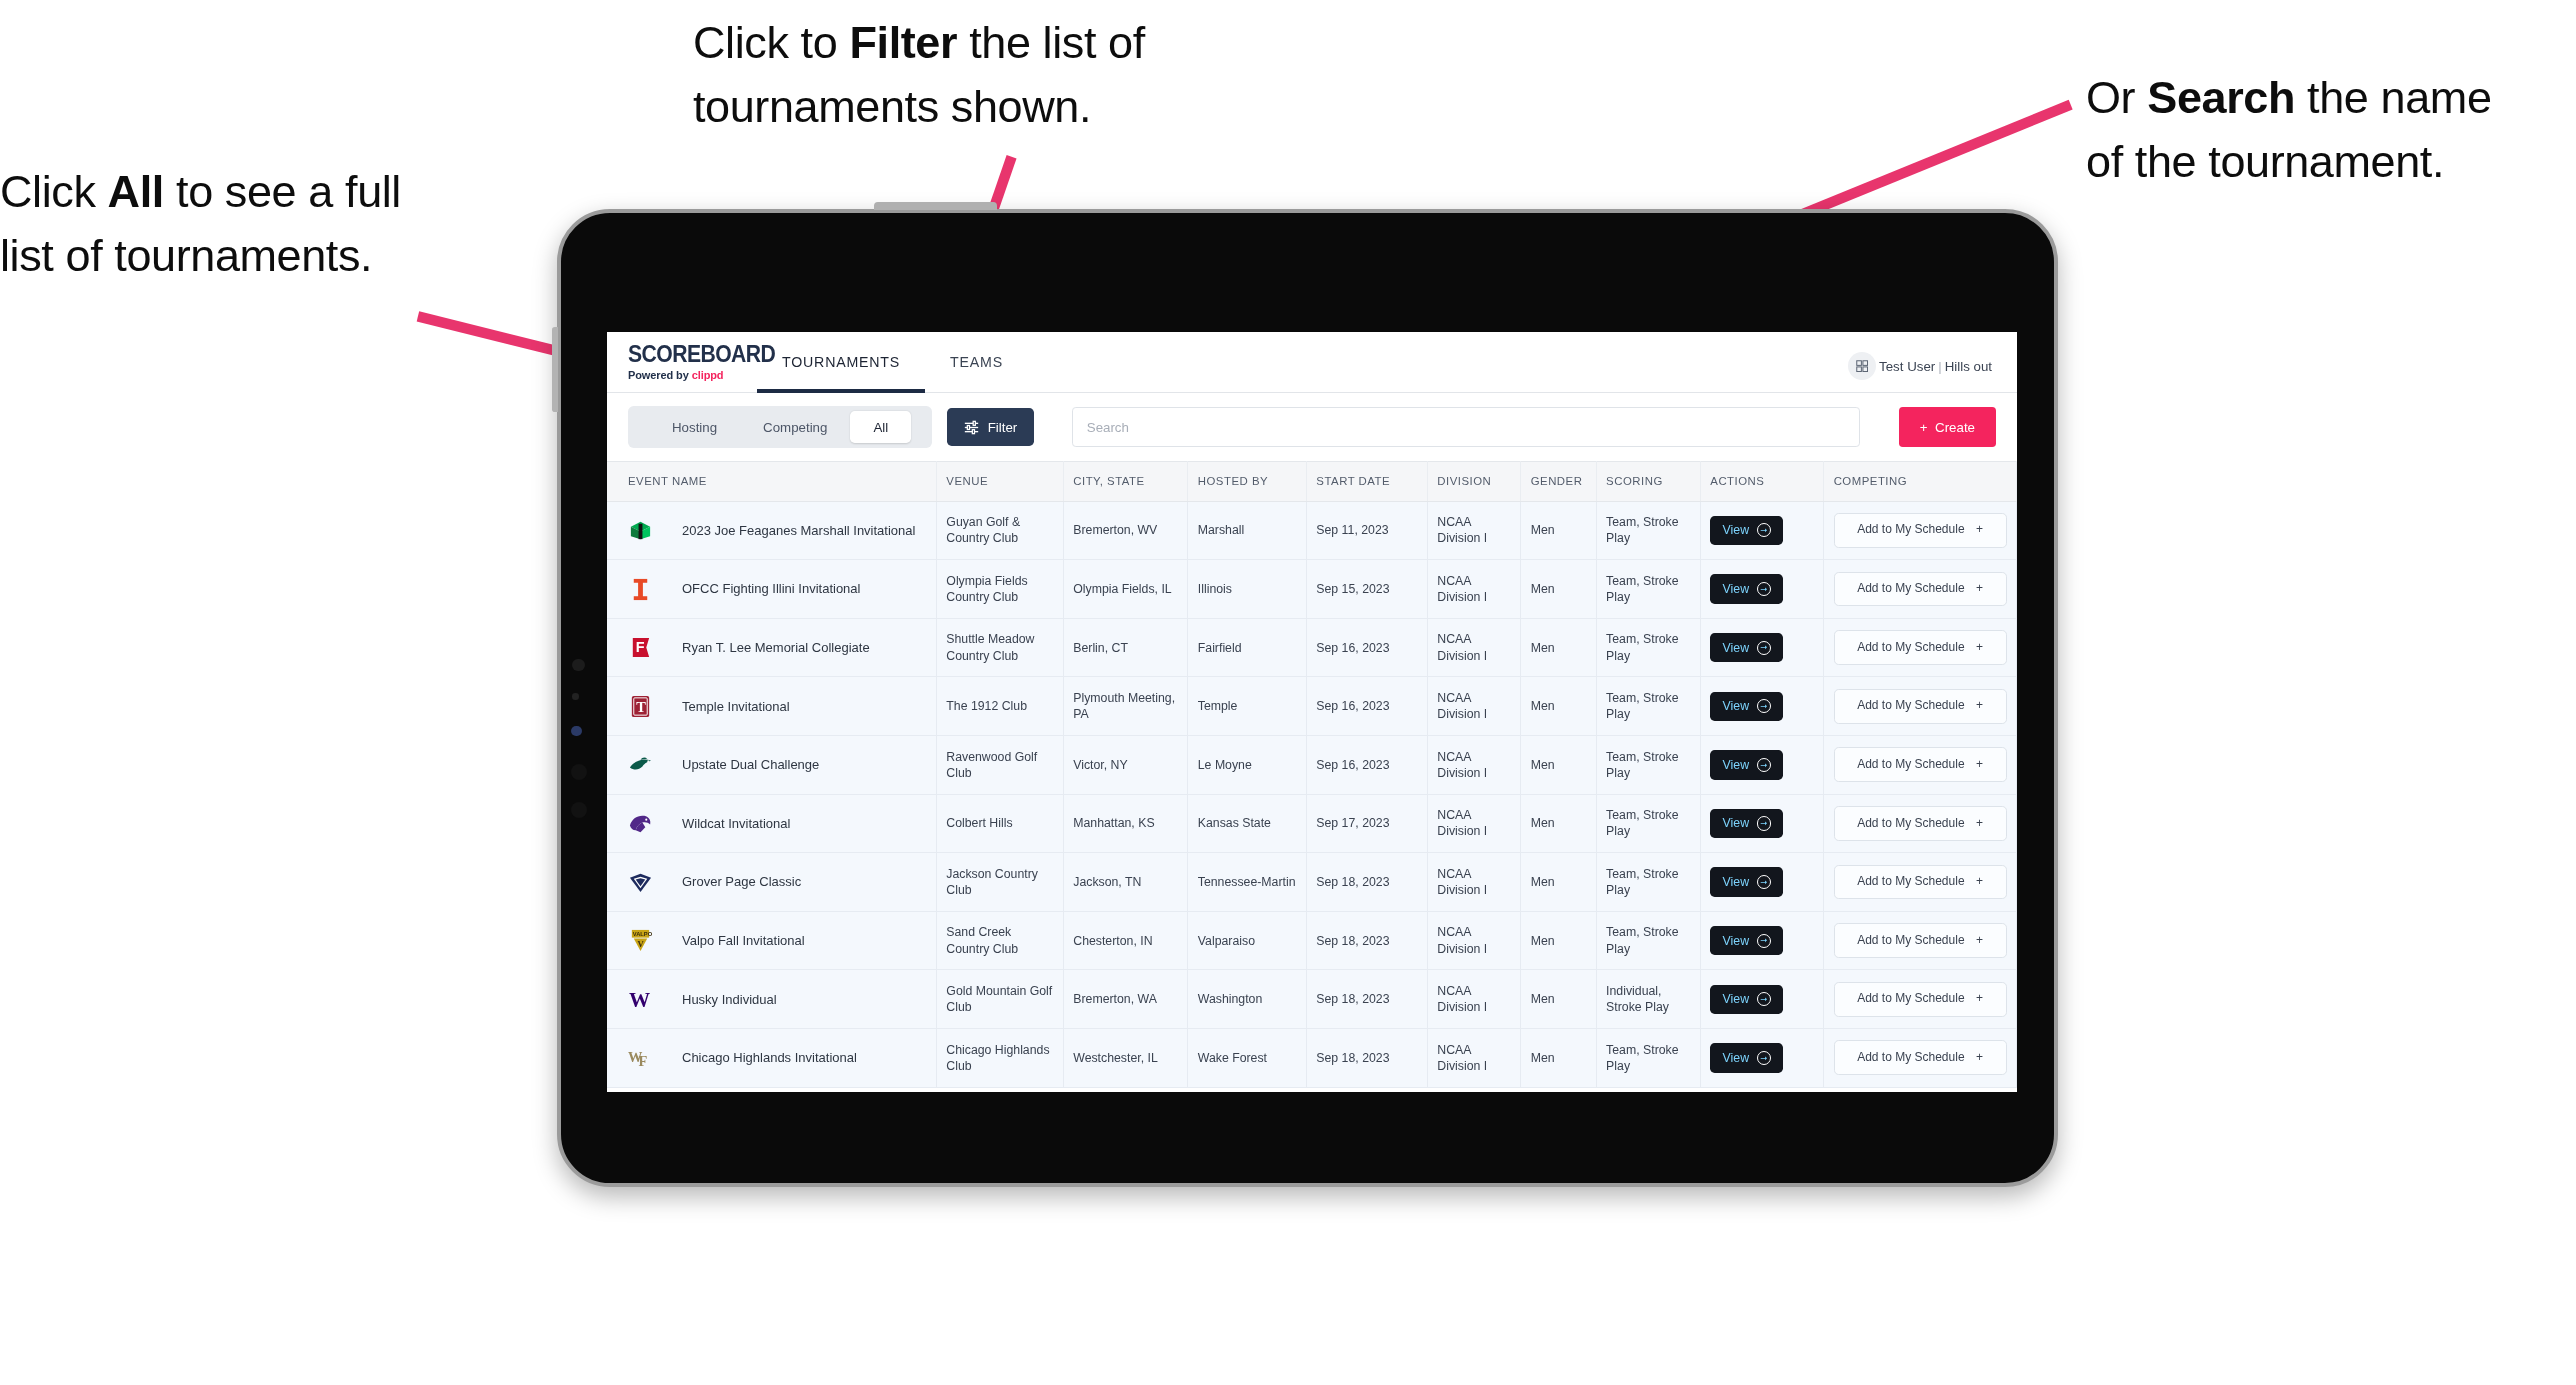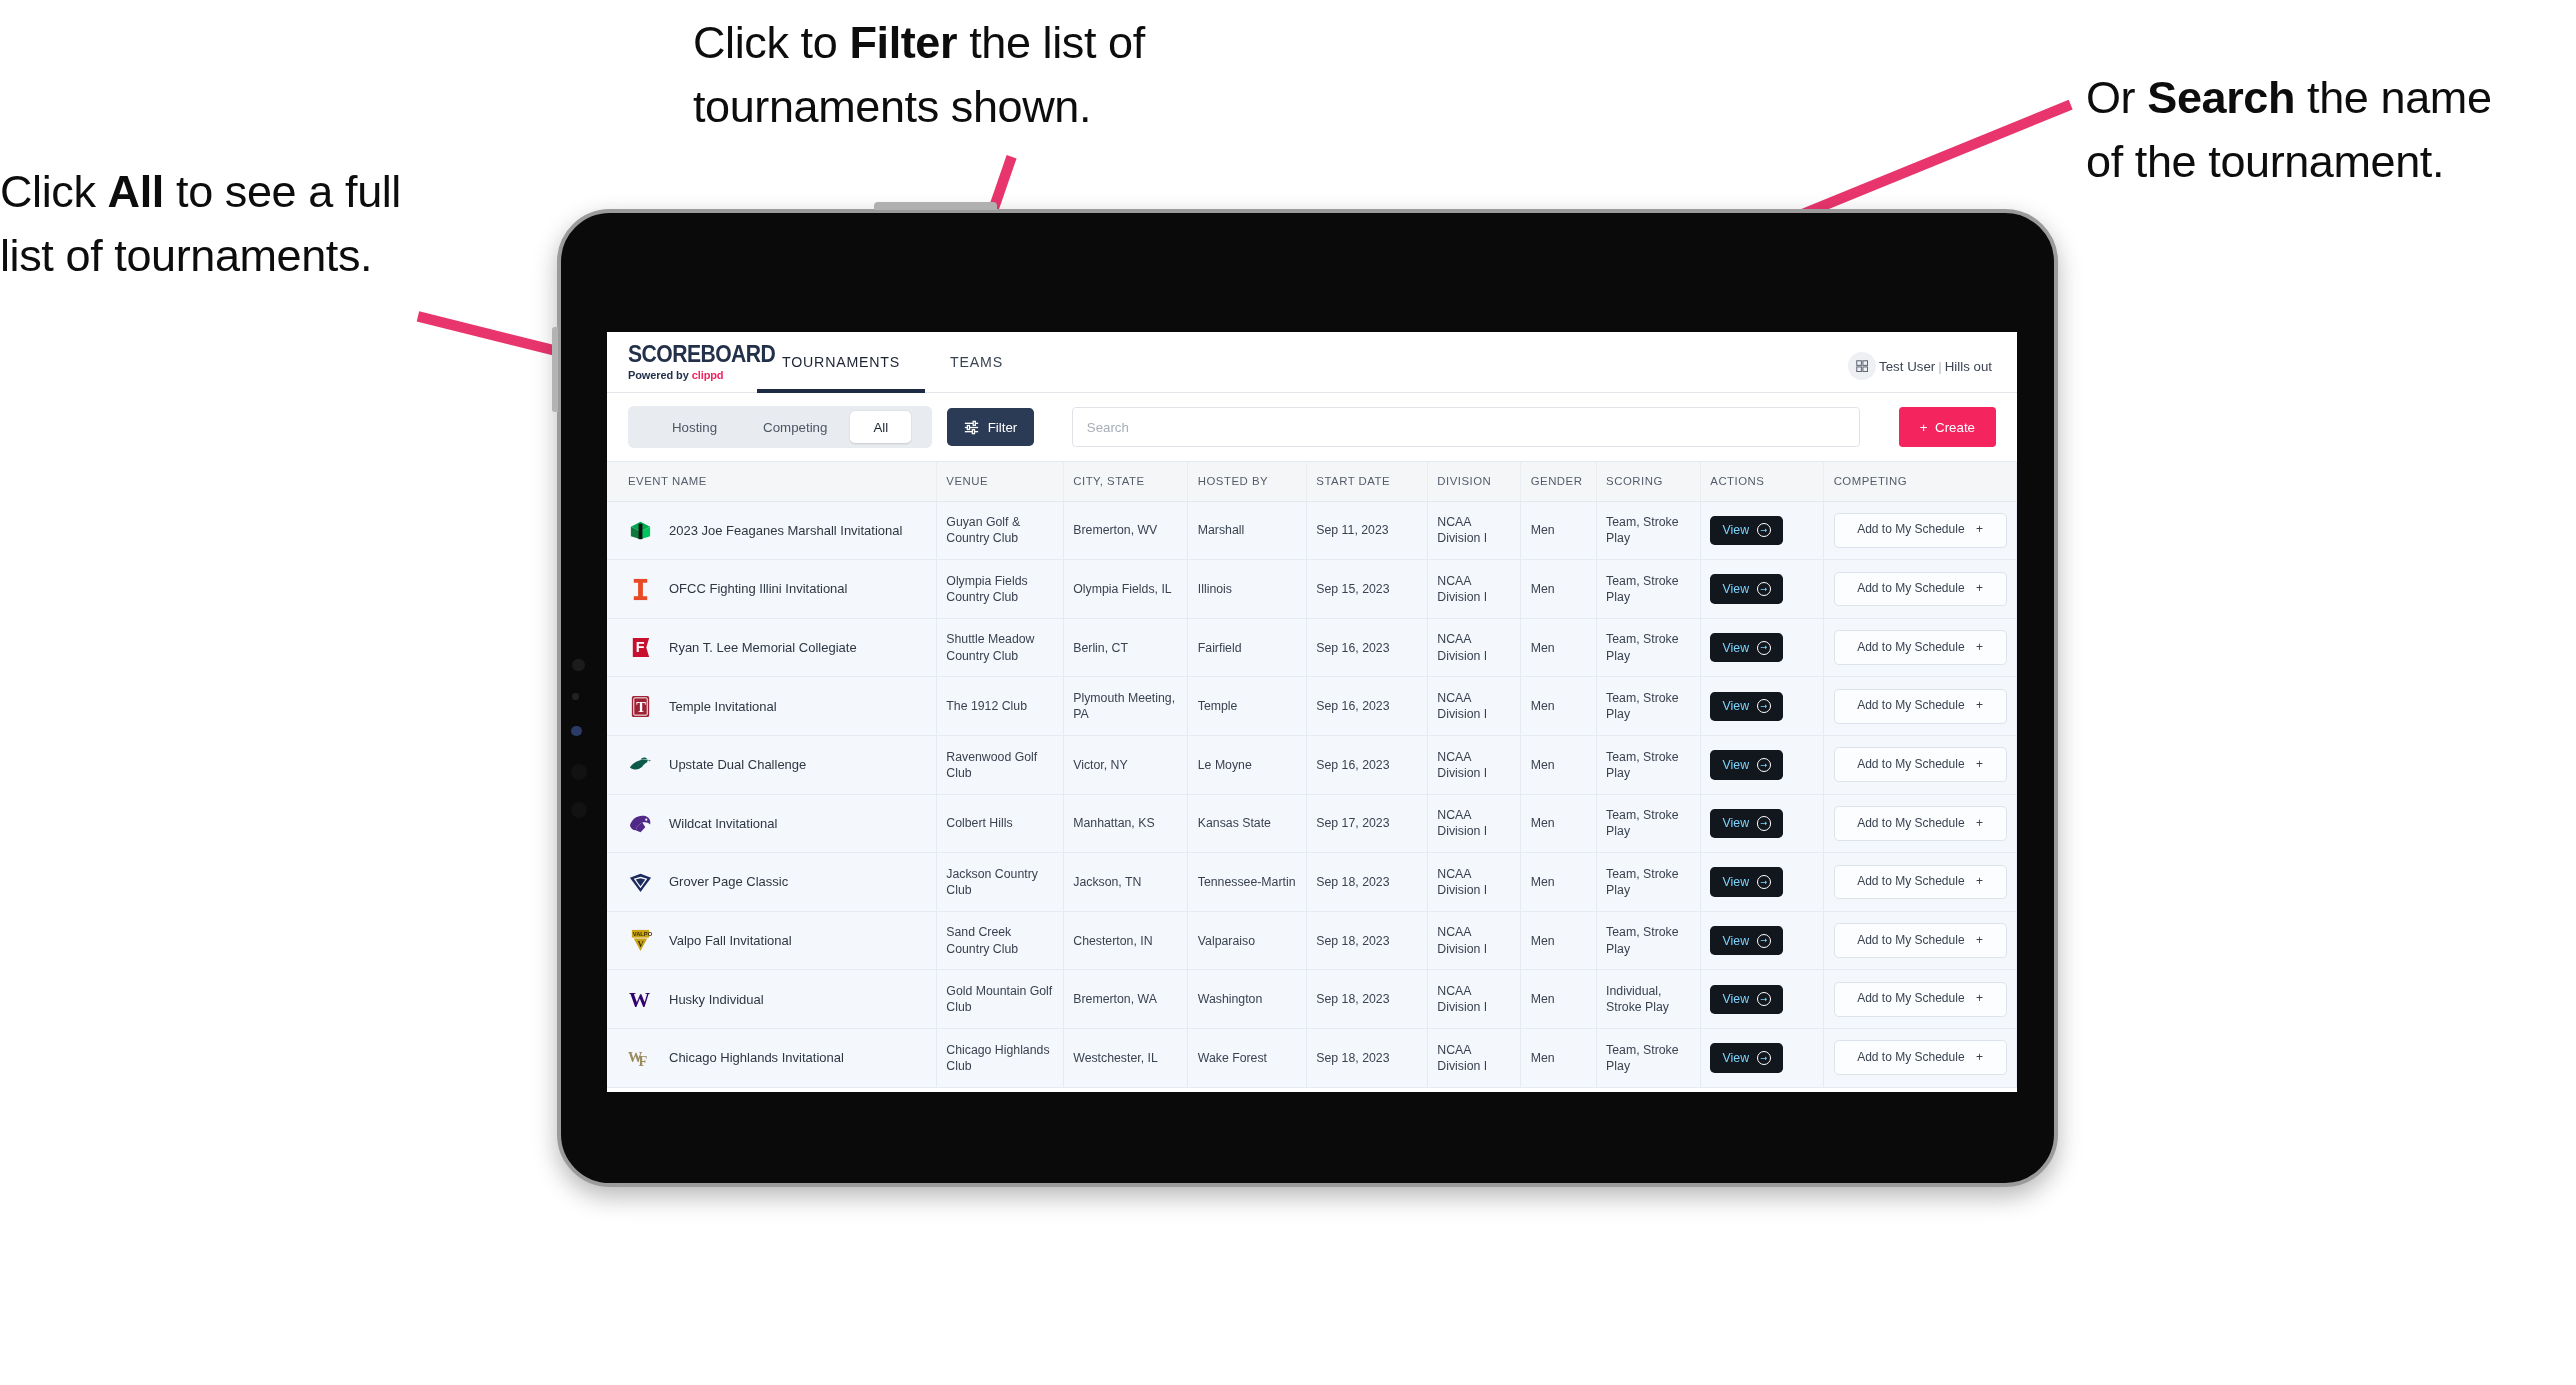--- a/index.html
+++ b/index.html
@@ -153,21 +153,21 @@
     border-right: 0.9px solid #eaedf1;
   }
   #table thead th:first-child { padding-left: 21px; }
   #table tbody td {
     background: #f4f8fd; font-size: 12.3px; color: #3a4250;
     padding: 11.4px 9.5px; border-bottom: 0.9px solid #e6ebf2;
     border-right: 0.9px solid #e6ebf2; vertical-align: middle;
     line-height: 1.32;
   }
   #table tbody td:first-child { padding-left: 21px; }
-  .evcell { display: flex; align-items: center; gap: 16px; }
+  .evcell { display: flex; align-items: center; gap: 29px; }
   .evname { font-size: 13px; color: #2e3642; }
   .logo { width: 25px; height: 25px; flex: none; }
 
   .view-btn {
     display: inline-flex; align-items: center; gap: 7.6px;
     background: #12161d; color: #7dd3fc; font-size: 12.3px;
     padding: 6.6px 12.3px; border-radius: 4.7px; cursor: pointer;
   }
   .view-btn .circ {
     width: 14.2px; height: 14.2px; border: 1.3px solid #fff; border-radius: 50%;

